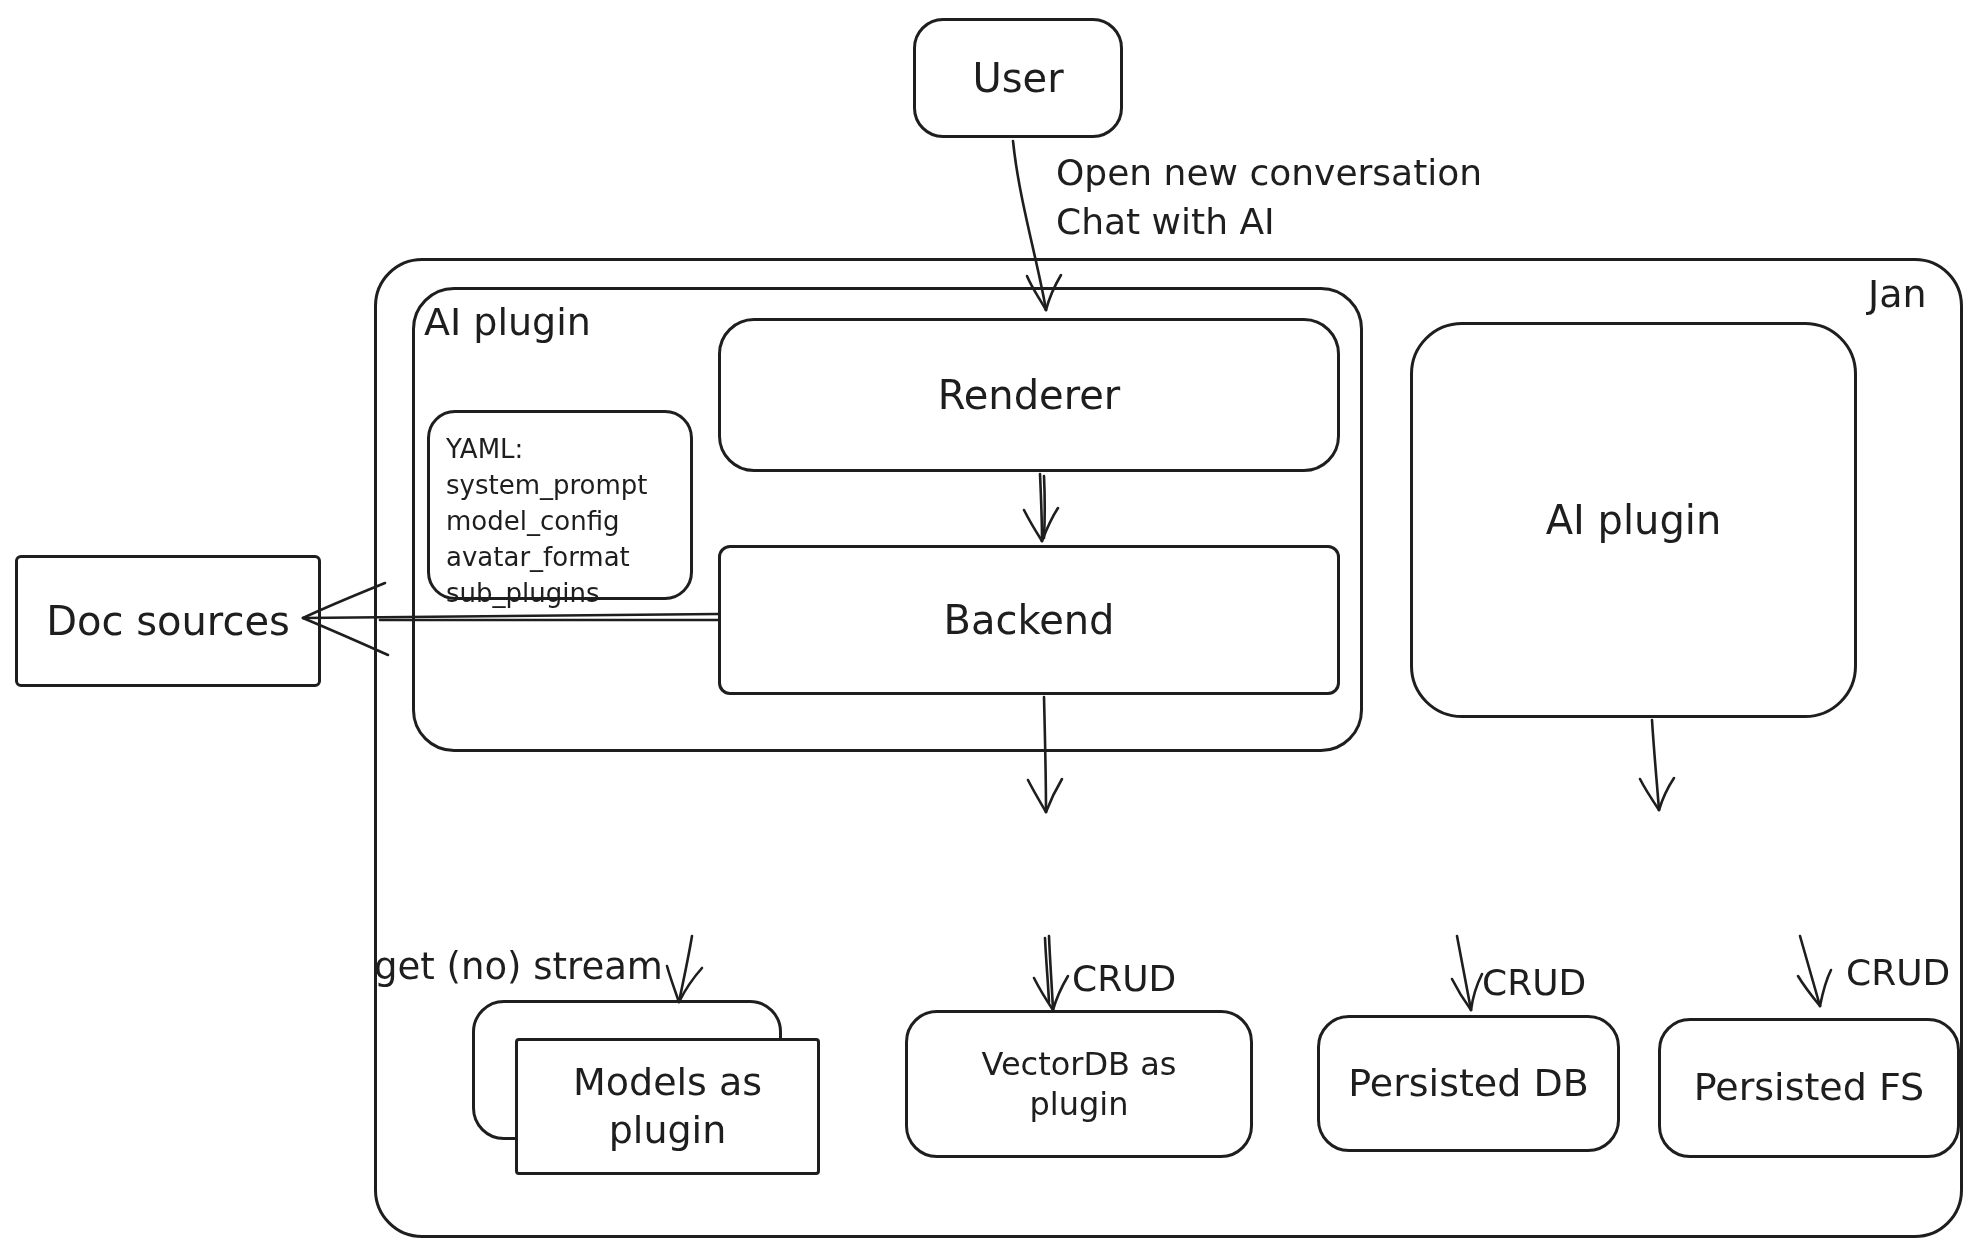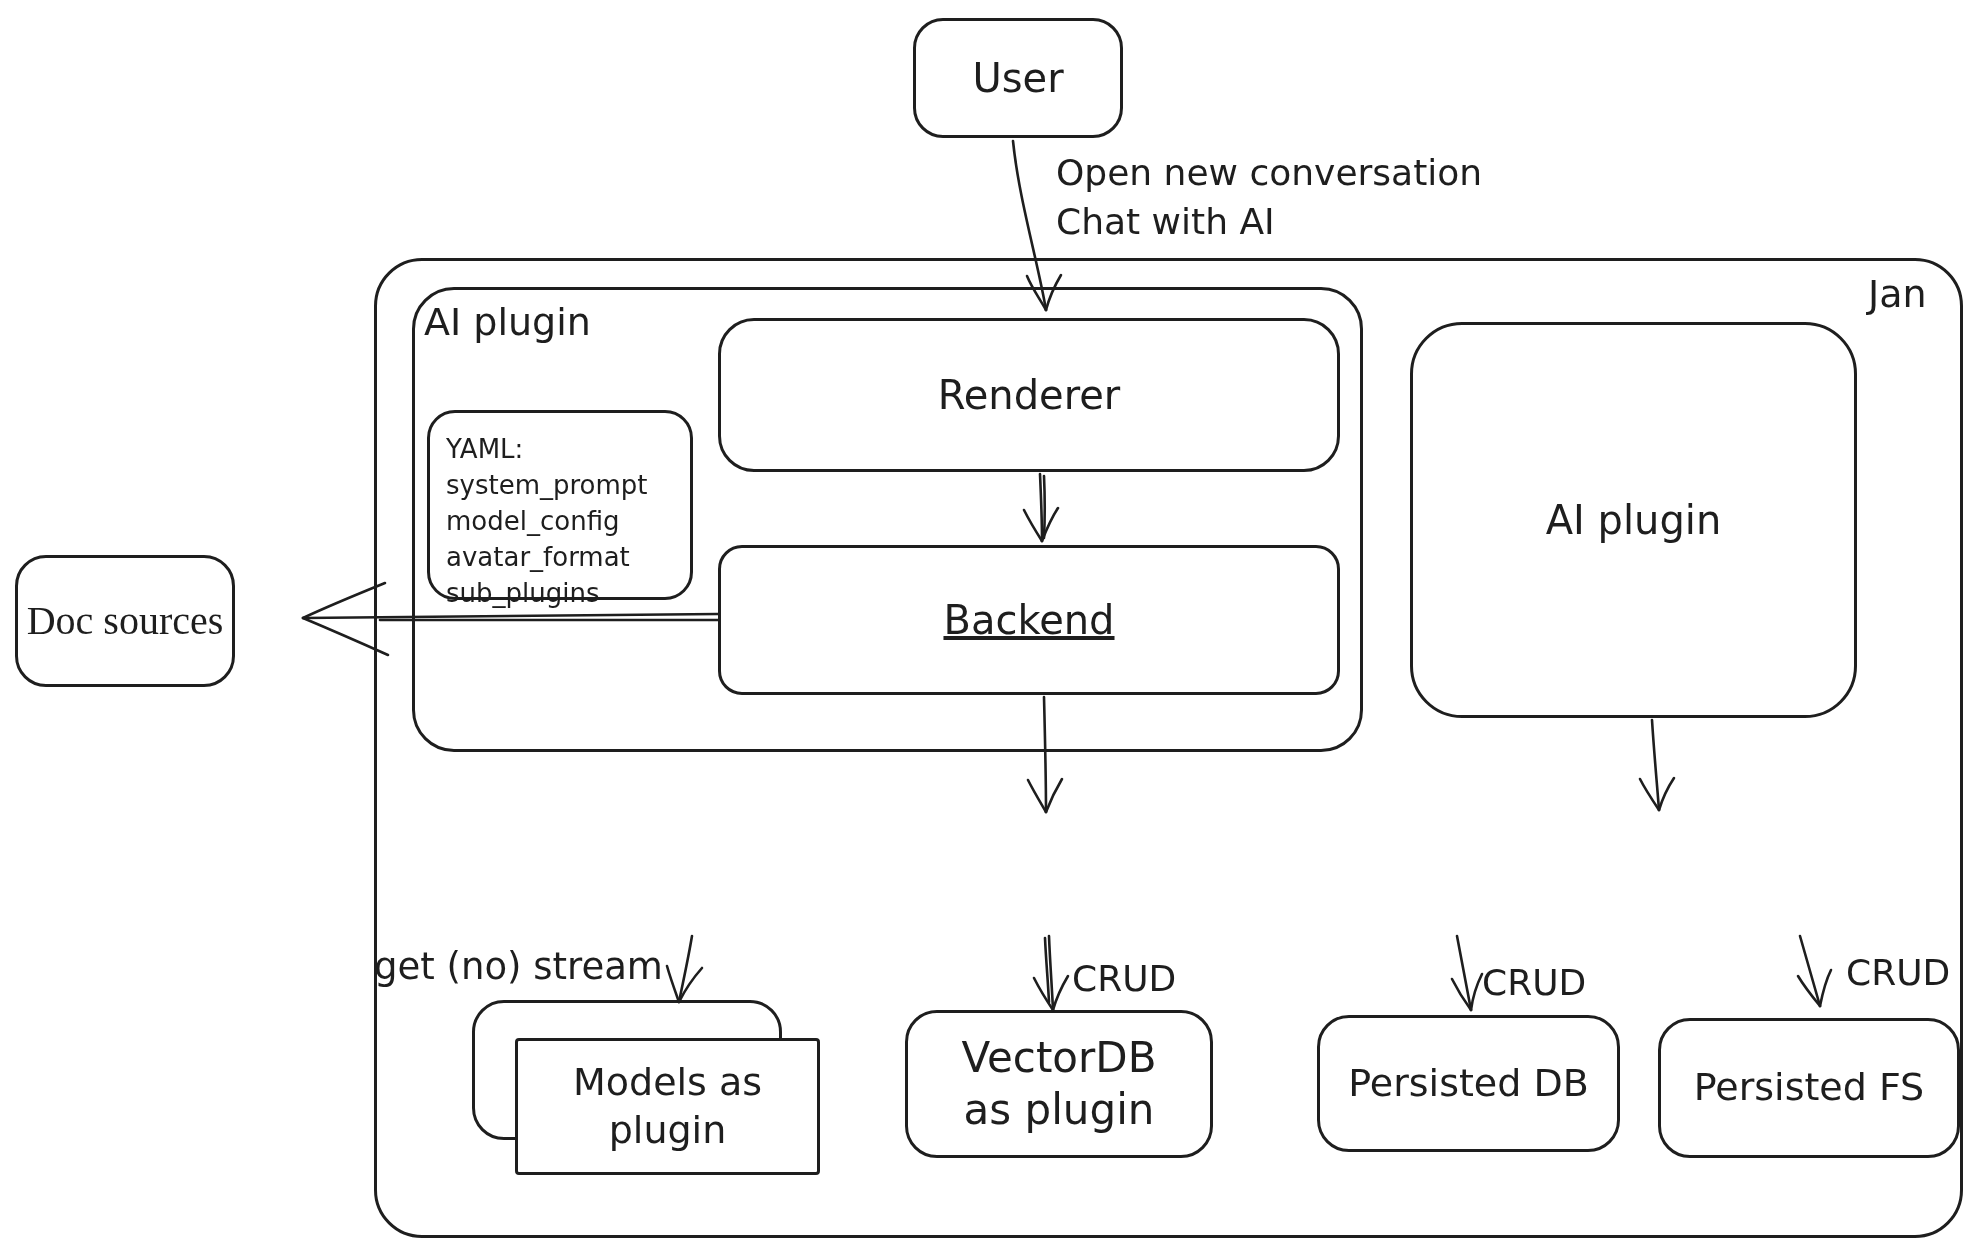--- a/index.html
+++ b/index.html
@@ -44,47 +44,47 @@
   <div class="corner-label" style="left:424px; top:300px;">AI plugin</div>
 
   <div class="box" style="left:718px; top:318px; width:622px; height:154px; border-radius:36px;">
     <span>Renderer</span>
   </div>
 
   <div class="box" style="left:913px; top:18px; width:210px; height:120px; border-radius:30px;">
     <span>User</span>
   </div>
 
-  <div class="box" style="left:718px; top:545px; width:622px; height:150px; border-radius:24px;text-decoration:underline;">
+  <div class="box" style="left:718px; top:545px; width:622px; height:150px; border-radius:12px;">
     <span>Backend</span>
   </div>
 
   <div class="note" style="left:427px; top:410px; width:266px; height:190px;">
     <span>YAML:</span>
     <span>system_prompt</span>
     <span>model_config</span>
     <span>avatar_format</span>
     <span>sub_plugins</span>
   </div>
 
-  <div class="box" style="left:15px; top:555px; width:220px; height:132px; border-radius:31px;font-family:Liberation Serif, serif;">
+  <div class="box" style="left:15px; top:555px; width:306px; height:132px; border-radius:6px;">
     <span>Doc sources</span>
   </div>
 
   <div class="box" style="left:1410px; top:322px; width:447px; height:396px; border-radius:52px;">
     <span>AI plugin</span>
   </div>
 
 
   <div class="box container" style="left:472px; top:1000px; width:310px; height:140px; border-radius:32px;"></div>
   <div class="box" style="left:515px; top:1038px; width:305px; height:137px; border-radius:4px; font-size:38px;">
     <span style="width:230px;">Models as plugin</span>
   </div>
 
-  <div class="box" style="left:905px; top:1010px; width:308px; height:148px; border-radius:32px; font-size:42px;">
+  <div class="box" style="left:905px; top:1010px; width:348px; height:148px; border-radius:32px; font-size:32px;">
     <span style="width:250px;">VectorDB as plugin</span>
   </div>
 
   <div class="box" style="left:1317px; top:1015px; width:303px; height:137px; border-radius:32px; font-size:38px;">
     <span>Persisted DB</span>
   </div>
 
   <div class="box" style="left:1658px; top:1018px; width:302px; height:140px; border-radius:32px; font-size:38px;">
     <span>Persisted FS</span>
   </div>

